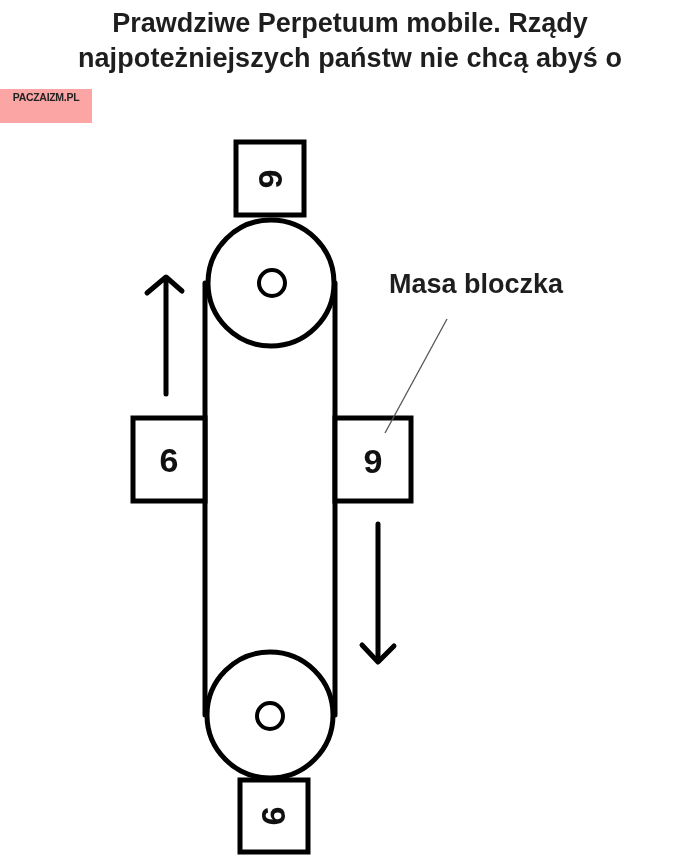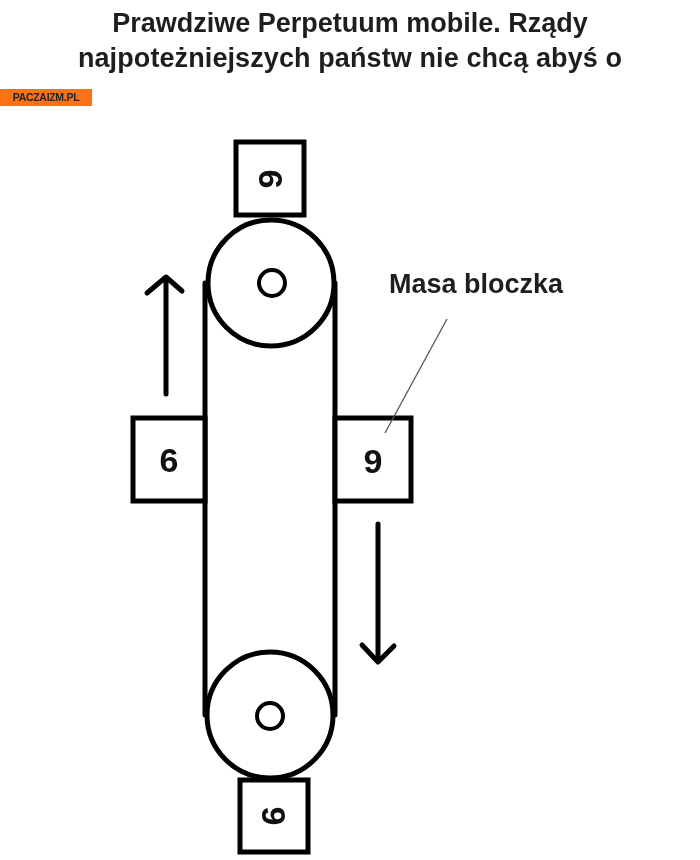--- a/index.html
+++ b/index.html
@@ -27,22 +27,22 @@
       color: #1e1e1e;
       margin: 0;
     }
     .title .line { display: block; white-space: nowrap; }
     .title .line-2 { letter-spacing: 0.1px; }
     .badge {
       position: absolute;
       left: 0;
       top: 89px;
       width: 92px;
-      height: 17px;
-      background: #f97316;
+      height: 34px;
+      background: #fca5a5;
       color: #222;
       font-family: "Liberation Sans", sans-serif;
       font-weight: bold;
       font-size: 10.5px;
       line-height: 17px;
       text-align: center;
       letter-spacing: -0.3px;
     }
     svg.diagram {
       position: absolute;

